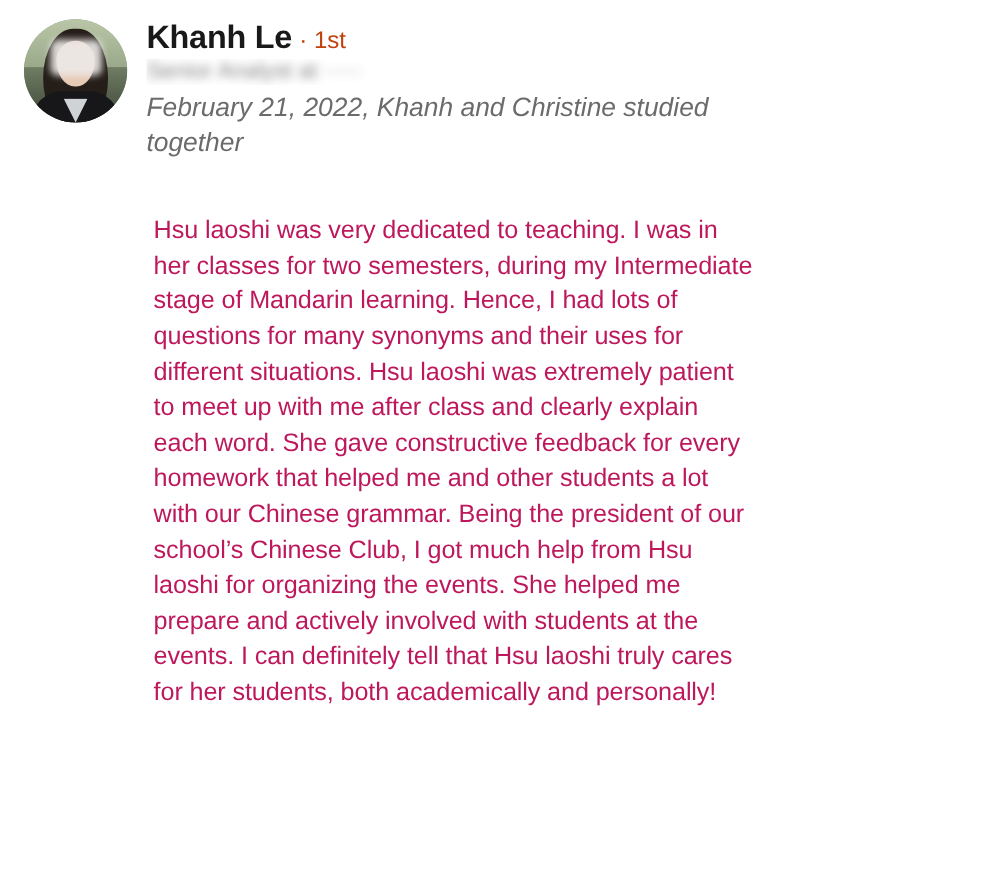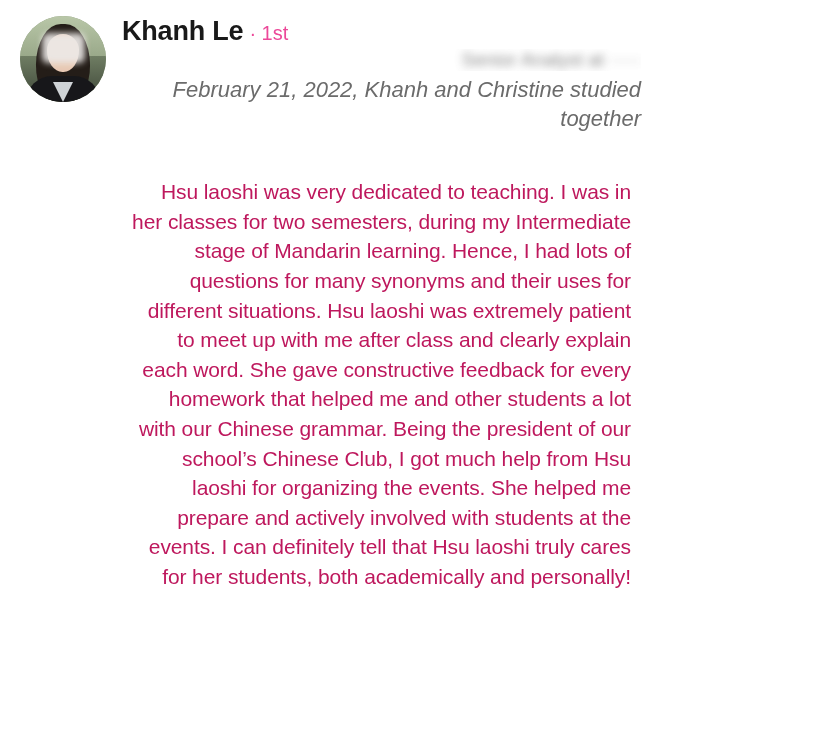--- a/index.html
+++ b/index.html
@@ -15,21 +15,20 @@
     overflow: hidden;
   }
 
   .recommendation-card {
     position: relative;
     width: 671px;
     height: 729px;
     box-sizing: border-box;
     padding: 14px 30px 0 20px;
     background: #ffffff;
-    text-align: right;
   }
 
   .rec-header {
     display: flex;
     align-items: flex-start;
     gap: 16px;
   }
 
   .avatar {
     flex: 0 0 auto;
@@ -114,21 +113,21 @@
   }
   .rec-name {
     font-size: 27px;
     font-weight: 700;
     letter-spacing: -0.2px;
     color: #191919;
     line-height: 1.15;
   }
   .rec-degree {
     font-size: 20px;
-    color: #ec4899;
+    color: #c2410c;
     font-weight: 400;
   }
 
   .rec-headline {
     margin-top: 2px;
     height: 22px;
     position: relative;
     overflow: hidden;
   }
   .rec-headline .blur-text {

